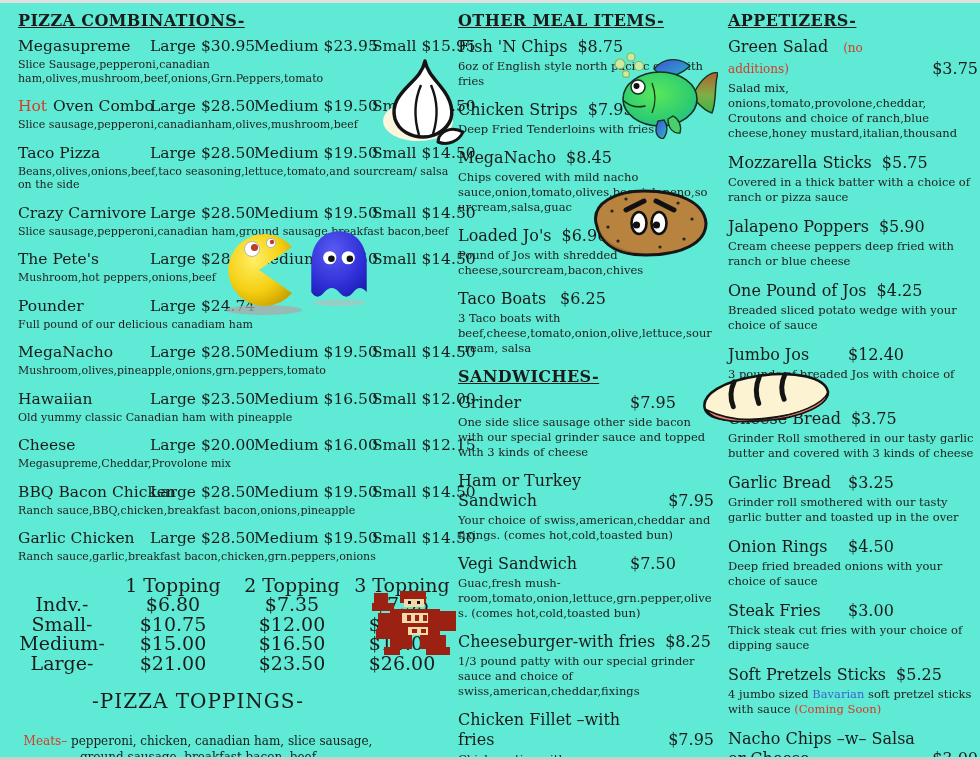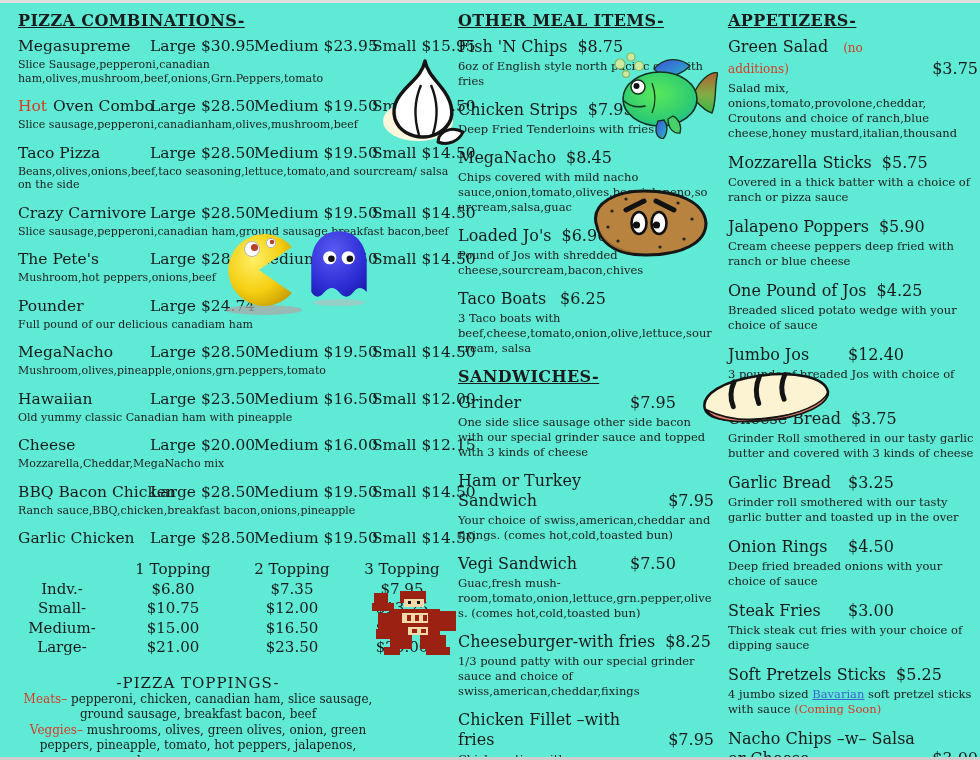--- a/index.html
+++ b/index.html
@@ -15,38 +15,38 @@
   .red{color:#d93a22}
   
   .pz{margin-bottom:12px}
   .pz .line{display:flex;align-items:center;font-size:15.5px;line-height:19px;white-space:nowrap}
   .pz .nm{min-width:132px;padding-right:6px}
   .nmred{margin-right:6px}
   .pz .p1{min-width:104px}
   .pz .p2{min-width:118px}
   .desc{font-size:11px;line-height:13.5px;margin-top:2px;color:#222;overflow-wrap:anywhere}
   
-  #topTable{margin-top:8px;font-size:15px}
+  #topTable{margin-top:8px;font-size:19px}
   .trow{display:grid;grid-template-columns:96px 118px 120px 100px;text-align:center;line-height:19.5px}
   .trow .tlabel{text-align:center;padding-right:8px}
   
   #pzFooter{margin-top:16px;width:360px;text-align:center}
-  #pzFooter .t{font-size:15px;letter-spacing:1px;margin-bottom:0}
+  #pzFooter .t{font-size:20px;letter-spacing:1px;margin-bottom:21px}
   #pzFooter .ln{font-size:12px;line-height:15.5px}
   
   .mi{margin-bottom:11px}
   .mi .line{display:flex;align-items:flex-end;font-size:16px;line-height:20px}
   .mi .nm{padding-right:10px}
   .om .mi .nm{min-width:102px}
   .sw .mi .nm{min-width:172px}
   .ap .mi{margin-bottom:12px}
   .ap .mi .nm{min-width:120px}
   .mi .desc{font-size:11.5px;line-height:15px}
   .note{font-size:12px;margin-left:15px}
-  .lnk{color:#3a66cc;text-decoration:underline;cursor:pointer}
+  .lnk{color:#3a66cc;cursor:pointer}
   #swHead{margin-top:8px}
   .art{position:absolute}
 </style>
 </head>
 <body>
 
 <div id="page">
 
   <div class="col" id="col1">
     <h2 class="sec">PIZZA COMBINATIONS-</h2>
@@ -131,40 +131,41 @@
           <div class="desc">Old yummy classic Canadian ham with pineapple</div>
         </div>
 
         <div class="pz">
           <div class="line">
             <span class="nm"><span>Cheese</span></span>
             <span class="p1">Large $20.00</span>
             <span class="p2">Medium $16.00</span>
             <span class="p3">Small $12.15</span>
           </div>
-          <div class="desc">Mozzarella,Cheddar,MegaNacho mix</div>
+          <div class="desc">Megasupreme,Cheddar,Provolone mix</div>
         </div>
 
         <div class="pz">
           <div class="line">
             <span class="nm"><span>BBQ Bacon Chicken</span></span>
             <span class="p1">Large $28.50</span>
             <span class="p2">Medium $19.50</span>
             <span class="p3">Small $14.50</span>
           </div>
           <div class="desc">Ranch sauce,BBQ,chicken,breakfast bacon,onions,pineapple</div>
         </div>
 
         <div class="pz">
           <div class="line">
             <span class="nm"><span>Garlic Chicken</span></span>
             <span class="p1">Large $28.50</span>
             <span class="p2">Medium $19.50</span>
             <span class="p3">Small $14.50</span>
           </div>
+          <div class="desc">Ranch sauce,garlic,breakfast bacon,chicken,grn.peppers,onions</div>
         </div>
       </div>
 
     <div id="topTable">
       <div class="trow">
         <span></span>
         <span>1 Topping</span>
         <span>2 Topping</span>
         <span>3 Topping</span>
       </div>

